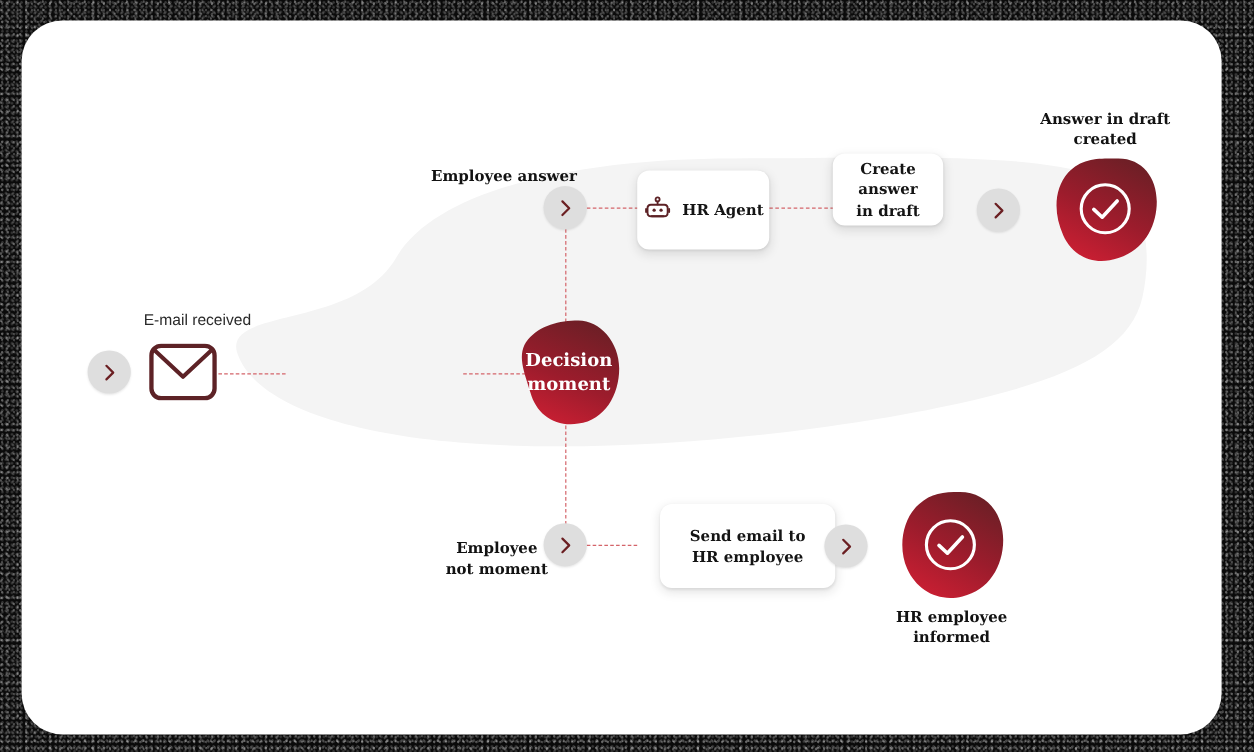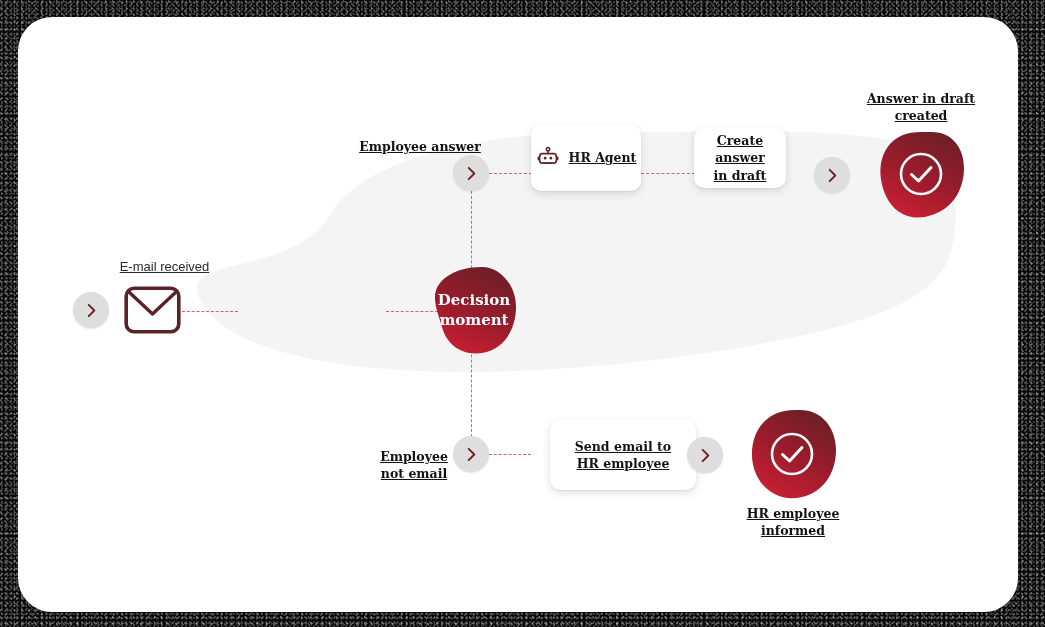--- a/index.html
+++ b/index.html
@@ -46,21 +46,21 @@
 
   
   #canvas {
     position: absolute;
     left: -18px;
     top: -17px;
     width: 1045px;
     height: 627px;
   }
 
-  .abs { position: absolute; text-decoration: underline; }
+  .abs { position: absolute; }
 
   
   #grey-blob {
     left: 190px;
     top: 120px;
     width: 770px;
     height: 270px;
     z-index: 1;
   }
 
@@ -224,21 +224,21 @@
     <div class="abs lbl-serif" style="left:355px; top:139px; width:130px;">Employee answer</div>
 
     <div class="abs chev" style="left:453px; top:155px;">
       <svg width="17" height="17" viewBox="0 0 24 24">
         <path d="M8 4 L16 12 L8 20" fill="none" stroke="#6b1f22" stroke-width="2.6" stroke-linecap="round" stroke-linejoin="round"></path>
       </svg>
     </div>
 
     <div class="abs dash-h" style="left:489px; top:173px; width:43px;"></div>
 
-    <div class="abs pbox with-icon" style="left:531px; top:125px; width:110px; height:66px;">
+    <div class="abs pbox with-icon" style="left:531px; top:142px; width:110px; height:66px;">
       <span style="display:flex;align-items:center;">
         <svg width="24" height="24" viewBox="0 0 30 30" xmlns="http://www.w3.org/2000/svg">
 
           <circle cx="15" cy="4" r="2.1" fill="none" stroke="#5d2226" stroke-width="1.9"></circle>
           <line x1="15" y1="6.2" x2="15" y2="9.2" stroke="#5d2226" stroke-width="1.9" stroke-linecap="round"></line>
 
           <path d="M8 9.5 L22 9.5 C24 9.5 25.5 11 25.5 13.3 L25.5 17.5 C25.5 20 24 21.5 22 21.5 L8 21.5 C6 21.5 4.5 20 4.5 17.5 L4.5 13.3 C4.5 11 6 9.5 8 9.5 Z" fill="none" stroke="#5d2226" stroke-width="2"></path>
 
           <circle cx="11.4" cy="15.2" r="1.7" fill="#5d2226"></circle>
           <circle cx="18.6" cy="15.2" r="1.7" fill="#5d2226"></circle>
@@ -284,21 +284,21 @@
                  C 2 48, 2 28, 14 14
                  C 26 1, 40 2, 56 2 Z" fill="url(#gradTop)"></path>
         <g>
           <circle cx="45" cy="44" r="20" fill="none" stroke="#ffffff" stroke-width="2.6"></circle>
           <path d="M35.5 44.5 L42.5 51 L55 37.5" fill="none" stroke="#ffffff" stroke-width="3" stroke-linecap="round" stroke-linejoin="round"></path>
         </g>
       </svg>
     </div>
 
     <div class="abs lbl-serif" style="left:366px; top:449px; width:96px;">Employee
-not email</div>
+not moment</div>
 
     <div class="abs chev" style="left:453px; top:436px;">
       <svg width="17" height="17" viewBox="0 0 24 24">
         <path d="M8 4 L16 12 L8 20" fill="none" stroke="#6b1f22" stroke-width="2.6" stroke-linecap="round" stroke-linejoin="round"></path>
       </svg>
     </div>
 
     <div class="abs dash-h" style="left:489px; top:454px; width:42px;"></div>
 
     <div class="abs pbox" style="left:550px; top:420px; width:146px; height:70px;">

